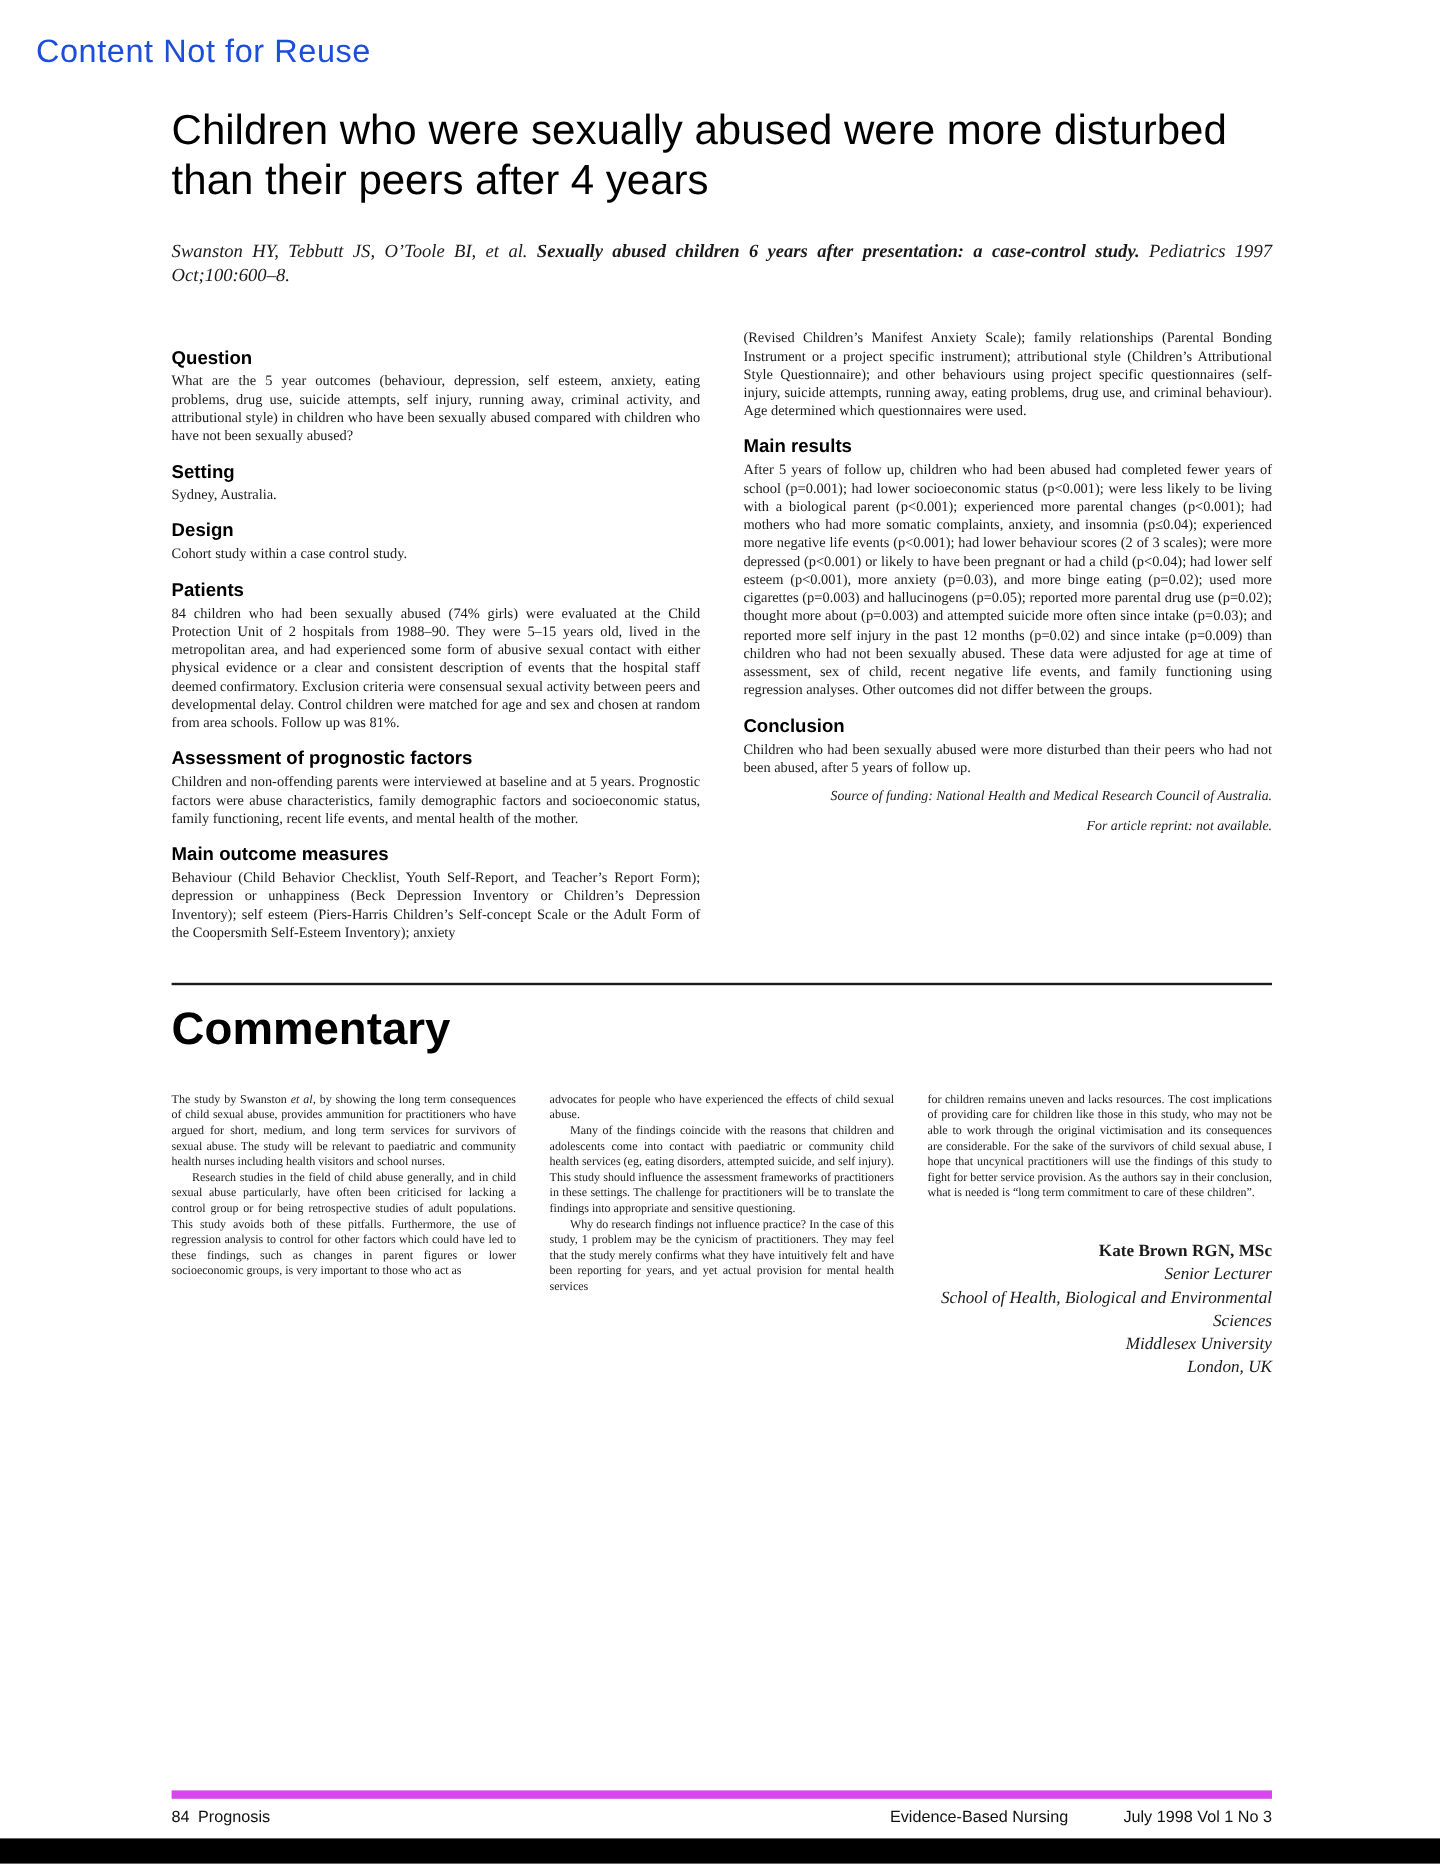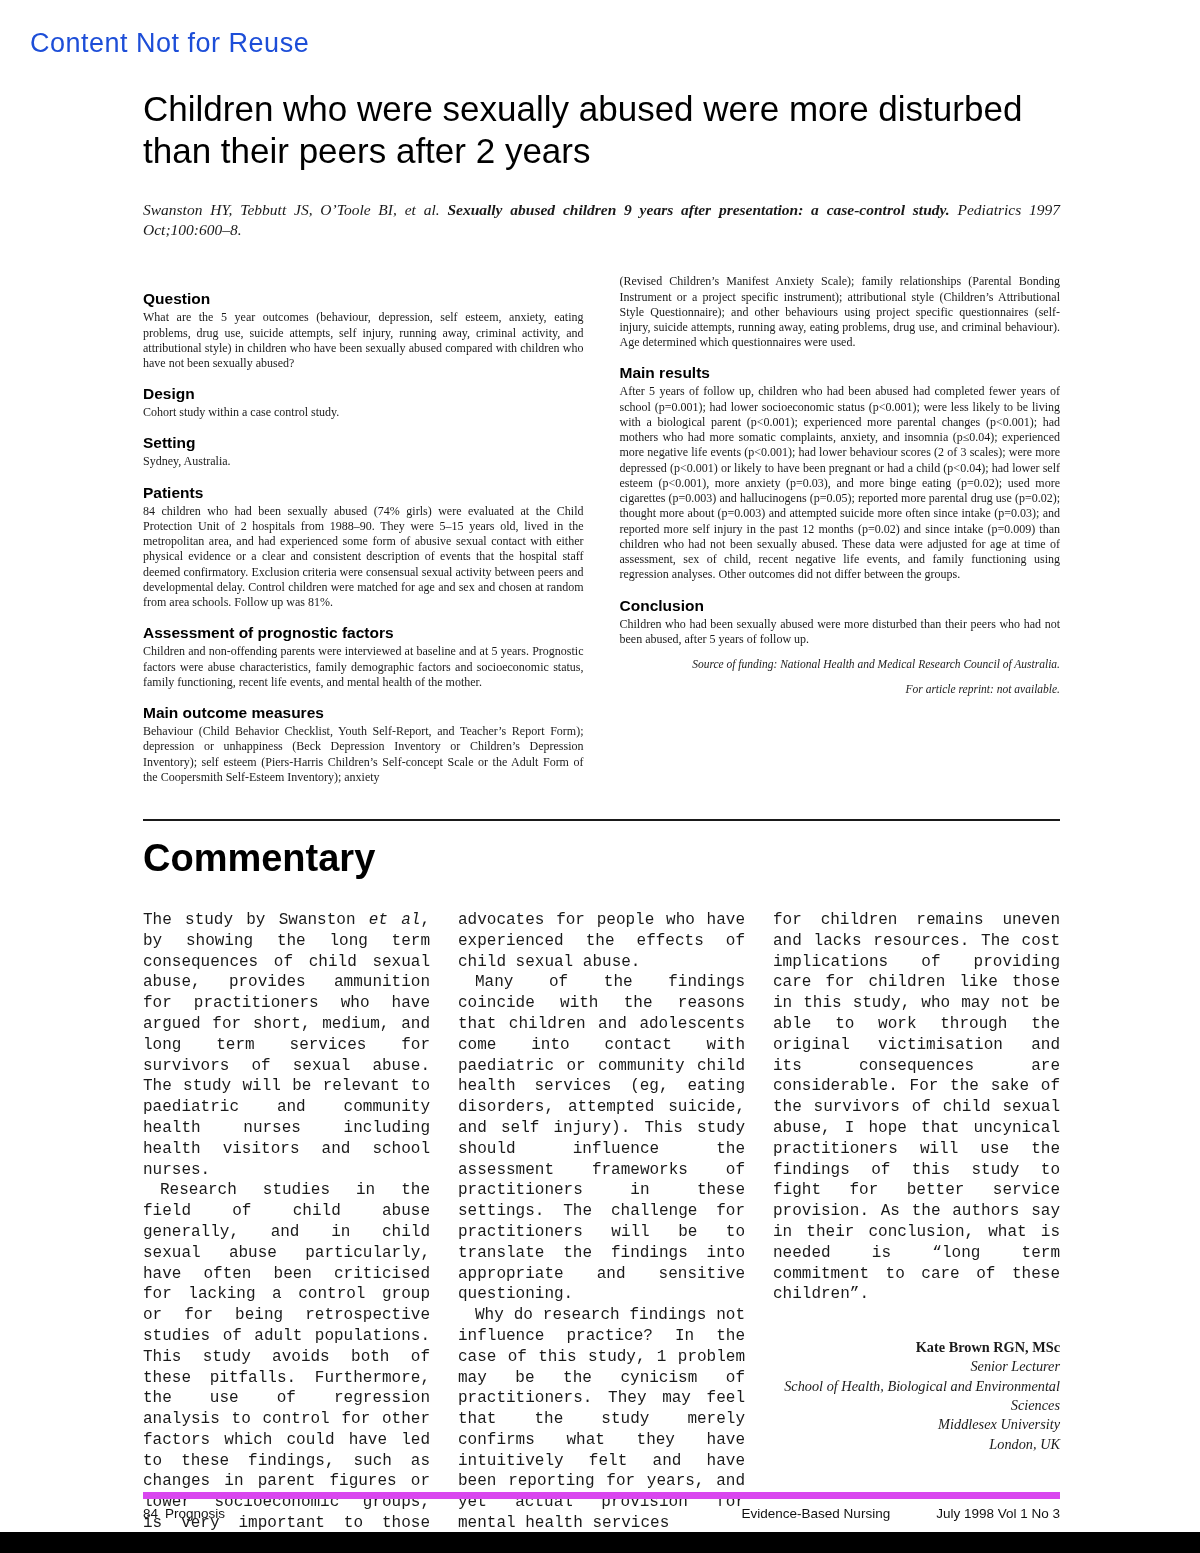--- a/index.html
+++ b/index.html
@@ -84,24 +84,23 @@
     font-weight: 700;
     color: #000;
   }
   .commentary {
     display: flex;
     gap: 28px;
   }
   .commentary .col { flex: 1 1 0; min-width: 0; }
   .commentary p {
     margin: 0;
-    font-size: 16px;
+    font-size: 10px;
     line-height: 1.3;
     text-align: justify;
-    font-family: Liberation Mono, monospace;
   }
   .commentary p.indent { text-indent: 17px; }
   .signature {
     margin-top: 33px;
     text-align: right;
     font-size: 14.3px;
     line-height: 1.35;
   }
   .sig-name { font-weight: 700; }
   .sig-line { font-style: italic; }
@@ -133,38 +132,38 @@
 </style>
 </head>
 <body>
 
 <div class="page">
 
   <div class="watermark">Content Not for Reuse</div>
 
   <main class="content">
 
-    <h1 class="article-title">Children who were sexually abused were more disturbed than their peers after 2 years</h1>
-
-    <p class="citation"><span class="cit-authors">Swanston HY, Tebbutt JS, O’Toole BI, et al. </span><span class="cit-title">Sexually abused children 9 years after presentation: a case-control study. </span><span class="cit-source">Pediatrics 1997 Oct;100:600–8.</span></p>
+    <h1 class="article-title">Children who were sexually abused were more disturbed than their peers after 4 years</h1>
+
+    <p class="citation"><span class="cit-authors">Swanston HY, Tebbutt JS, O’Toole BI, et al. </span><span class="cit-title">Sexually abused children 6 years after presentation: a case-control study. </span><span class="cit-source">Pediatrics 1997 Oct;100:600–8.</span></p>
 
     <div class="abstract">
 
       <div class="col">
         <div class="section">
           <h3 class="sec-heading">Question</h3>
           <p class="sec-text">What are the 5 year outcomes (behaviour, depression, self esteem, anxiety, eating problems, drug use, suicide attempts, self injury, running away, criminal activity, and attributional style) in children who have been sexually abused compared with children who have not been sexually abused?</p>
         </div>
         <div class="section">
+          <h3 class="sec-heading">Setting</h3>
+          <p class="sec-text">Sydney, Australia.</p>
+        </div>
+        <div class="section">
           <h3 class="sec-heading">Design</h3>
           <p class="sec-text">Cohort study within a case control study.</p>
-        </div>
-        <div class="section">
-          <h3 class="sec-heading">Setting</h3>
-          <p class="sec-text">Sydney, Australia.</p>
         </div>
         <div class="section">
           <h3 class="sec-heading">Patients</h3>
           <p class="sec-text">84 children who had been sexually abused (74% girls) were evaluated at the Child Protection Unit of 2 hospitals from 1988–90. They were 5–15 years old, lived in the metropolitan area, and had experienced some form of abusive sexual contact with either physical evidence or a clear and consistent description of events that the hospital staff deemed confirmatory. Exclusion criteria were consensual sexual activity between peers and developmental delay. Control children were matched for age and sex and chosen at random from area schools. Follow up was 81%.</p>
         </div>
         <div class="section">
           <h3 class="sec-heading">Assessment of prognostic factors</h3>
           <p class="sec-text">Children and non-offending parents were interviewed at baseline and at 5 years. Prognostic factors were abuse characteristics, family demographic factors and socioeconomic status, family functioning, recent life events, and mental health of the mother.</p>
         </div>
         <div class="section">

